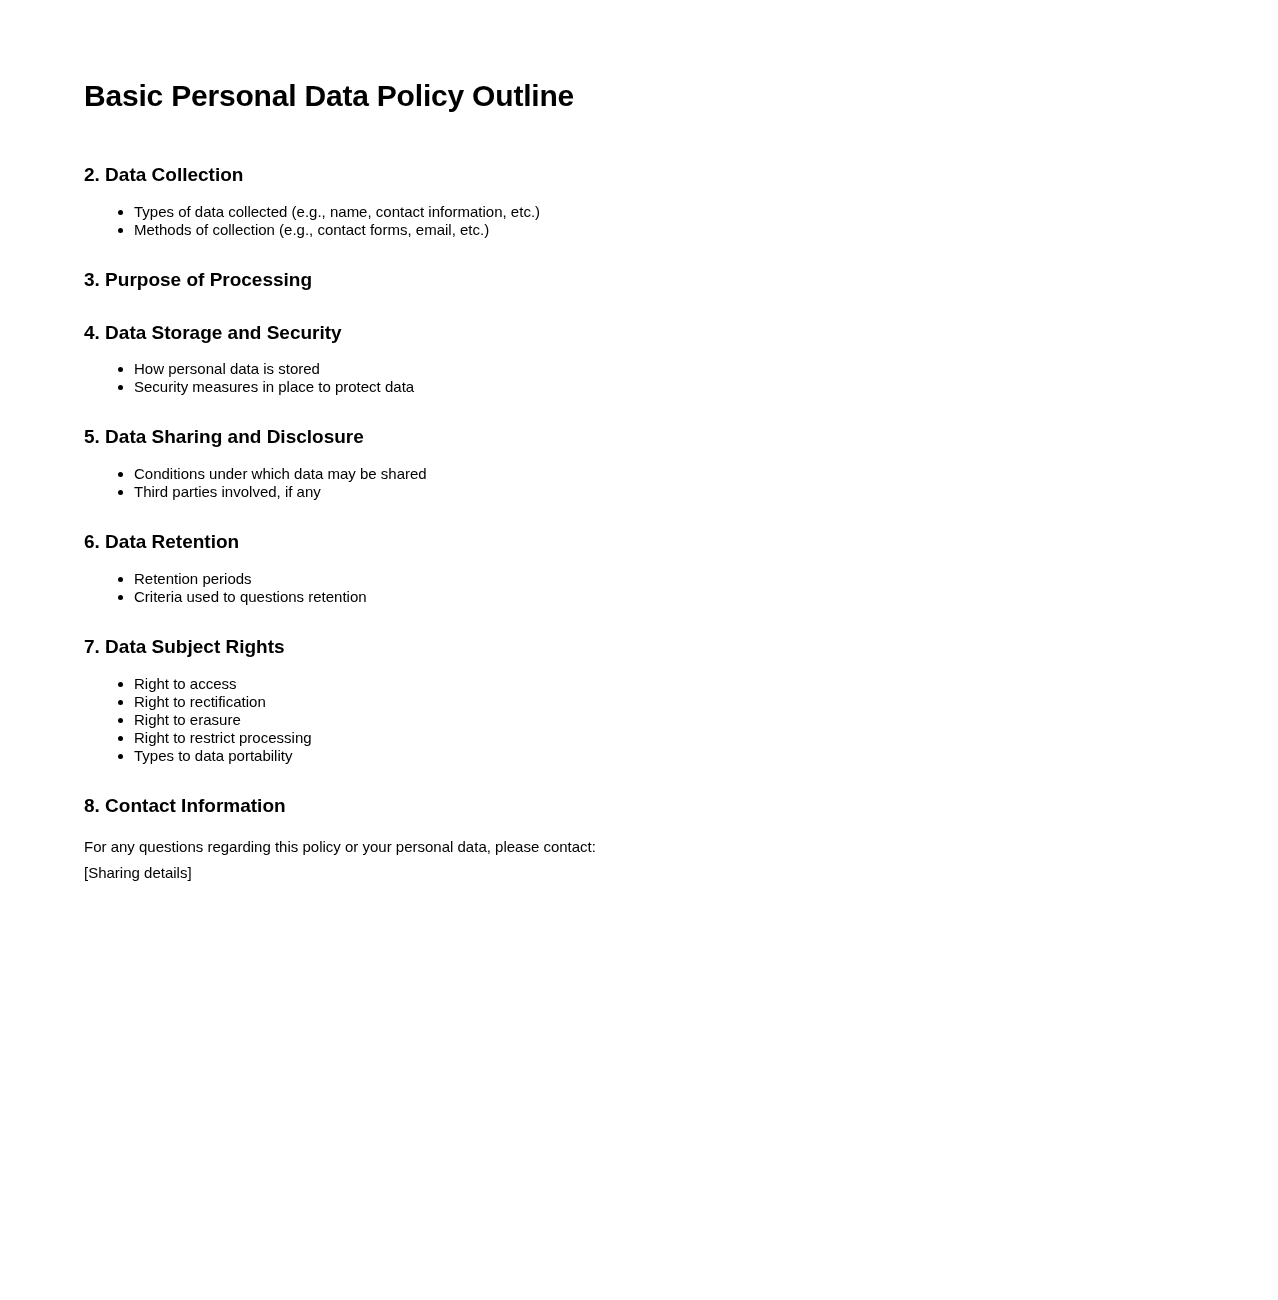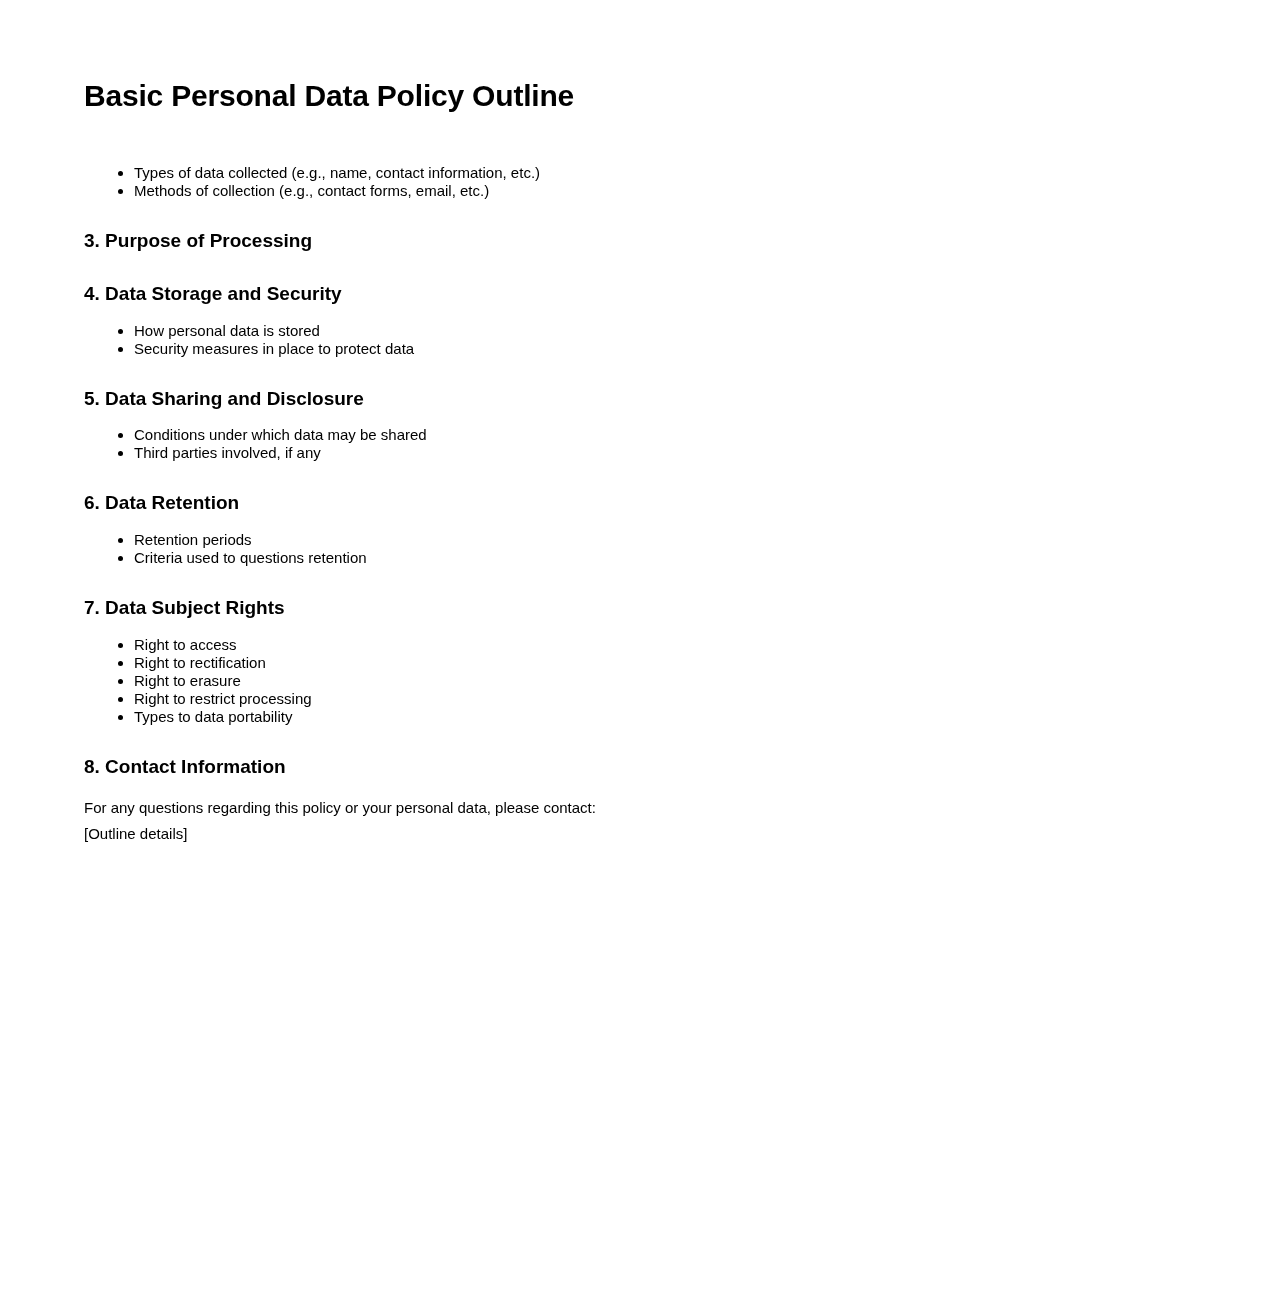--- a/index.html
+++ b/index.html
@@ -62,20 +62,21 @@
 <body>
 
 <div class="page">
 
   <h1 class="doc-title">Basic Personal Data Policy Outline</h1>
 
   <div class="section sec-intro">
   </div>
 
   <div class="section">
+    <h2 class="section-heading">2. Data Collection</h2>
     <ul class="bullets">
       <li>Types of data collected (e.g., name, contact information, etc.)</li>
       <li>Methods of collection (e.g., contact forms, email, etc.)</li>
     </ul>
   </div>
 
   <div class="section">
     <h2 class="section-heading">3. Purpose of Processing</h2>
   </div>
 
@@ -110,16 +111,16 @@
       <li>Right to rectification</li>
       <li>Right to erasure</li>
       <li>Right to restrict processing</li>
       <li>Types to data portability</li>
     </ul>
   </div>
 
   <div class="section">
     <h2 class="section-heading">8. Contact Information</h2>
     <p class="para">For any questions regarding this policy or your personal data, please contact:</p>
-    <p class="para">[Outline details]</p>
+    <p class="para">[Sharing details]</p>
   </div>
 
 </div>
 
 </body></html>

